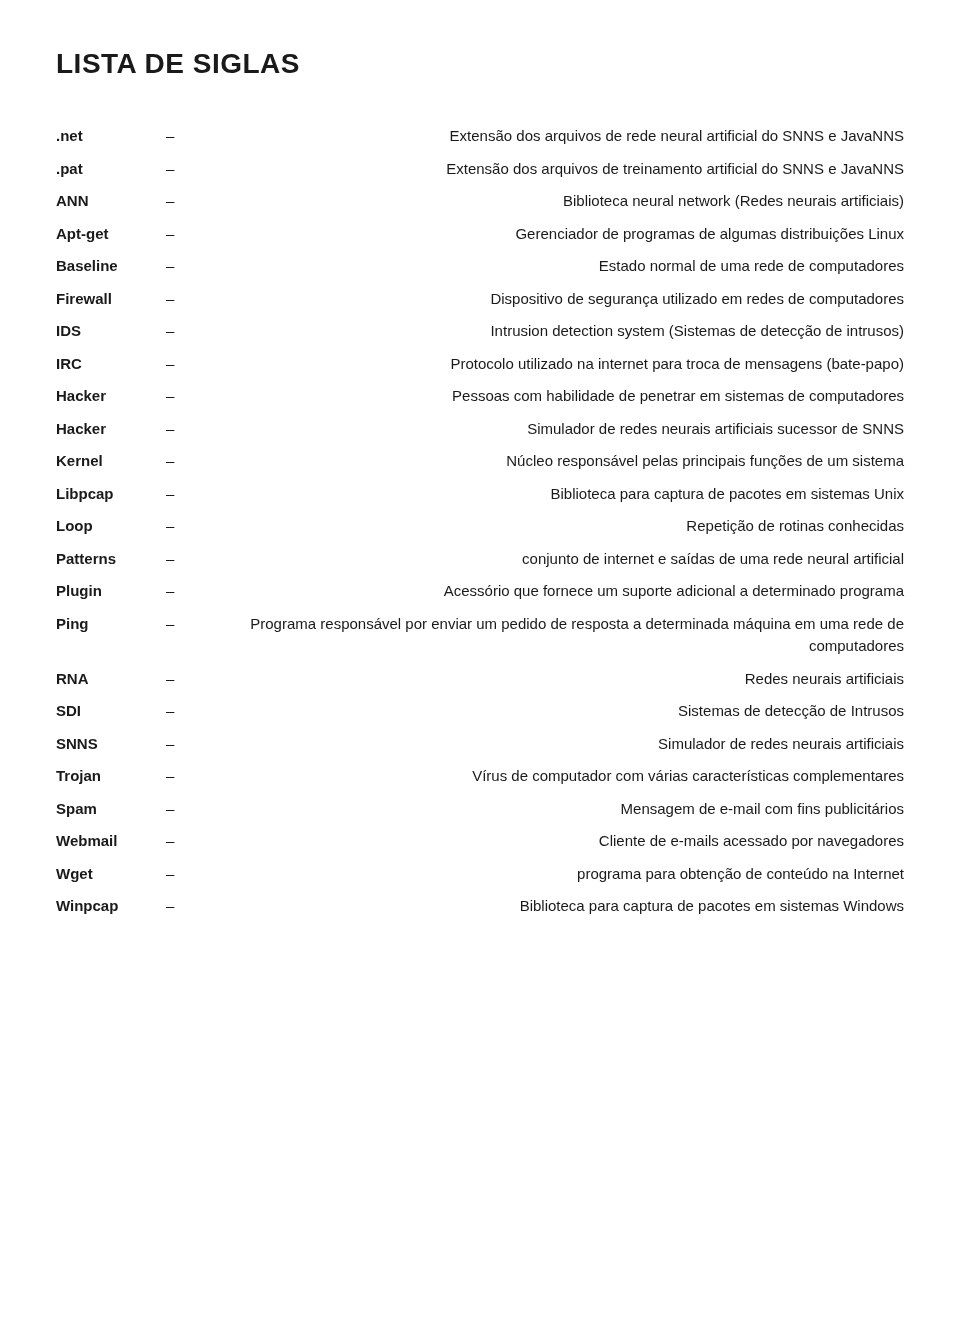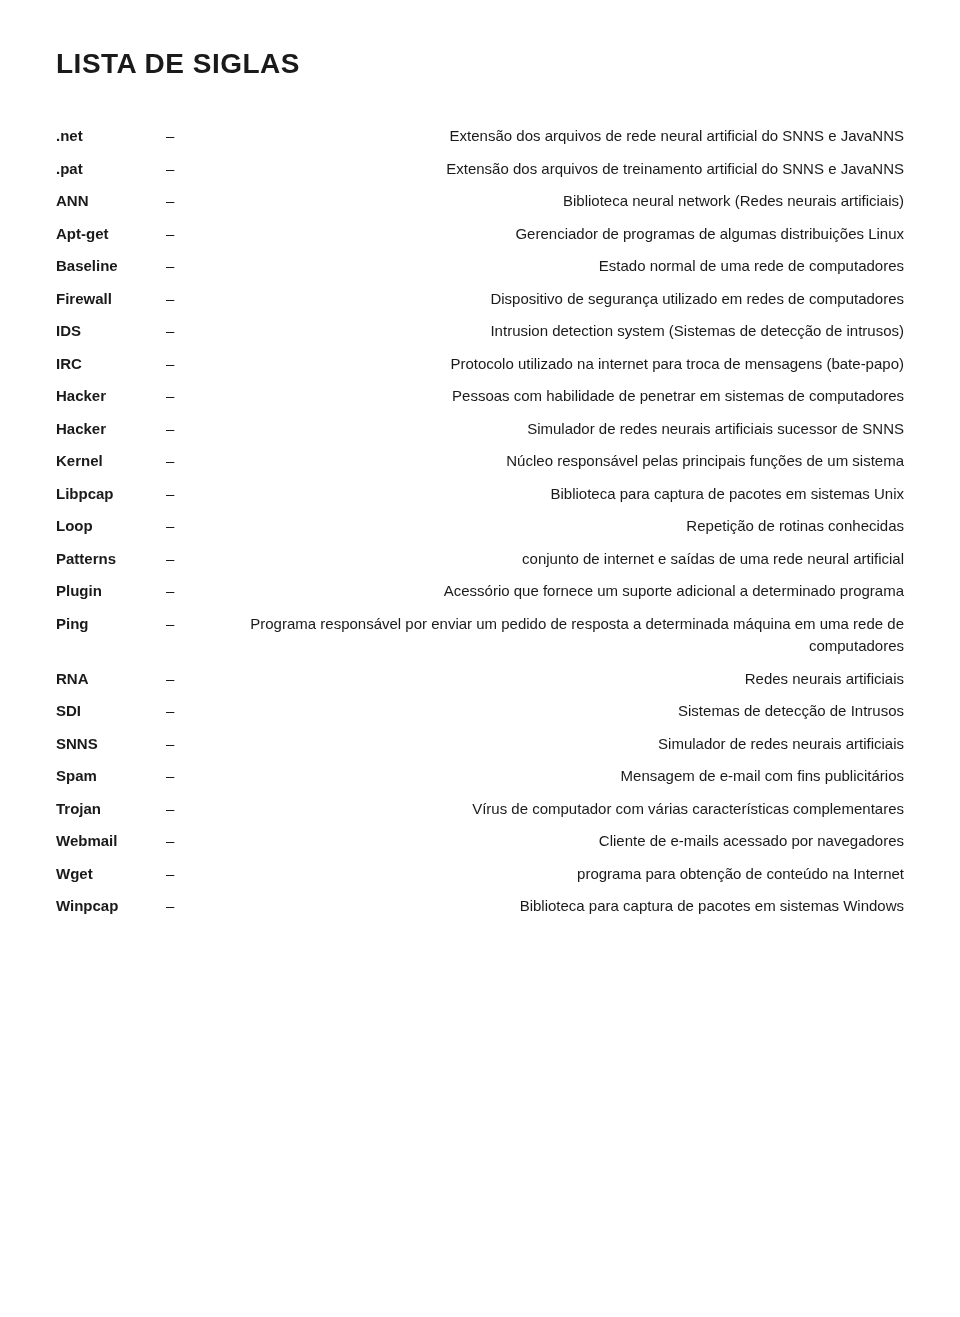--- a/index.html
+++ b/index.html
@@ -152,28 +152,28 @@
         <td class="term-cell">SDI</td>
         <td class="dash-cell">–</td>
         <td class="desc-cell">Sistemas de detecção de Intrusos</td>
       </tr>
       <tr>
         <td class="term-cell">SNNS</td>
         <td class="dash-cell">–</td>
         <td class="desc-cell">Simulador de redes neurais artificiais</td>
       </tr>
       <tr>
+        <td class="term-cell">Trojan</td>
+        <td class="dash-cell">–</td>
+        <td class="desc-cell">Vírus de computador com várias características complementares</td>
+      </tr>
+      <tr>
         <td class="term-cell">Spam</td>
         <td class="dash-cell">–</td>
         <td class="desc-cell">Mensagem de e-mail com fins publicitários</td>
-      </tr>
-      <tr>
-        <td class="term-cell">Trojan</td>
-        <td class="dash-cell">–</td>
-        <td class="desc-cell">Vírus de computador com várias características complementares</td>
       </tr>
       <tr>
         <td class="term-cell">Webmail</td>
         <td class="dash-cell">–</td>
         <td class="desc-cell">Cliente de e-mails acessado por navegadores</td>
       </tr>
       <tr>
         <td class="term-cell">Wget</td>
         <td class="dash-cell">–</td>
         <td class="desc-cell">programa para obtenção de conteúdo na Internet</td>

